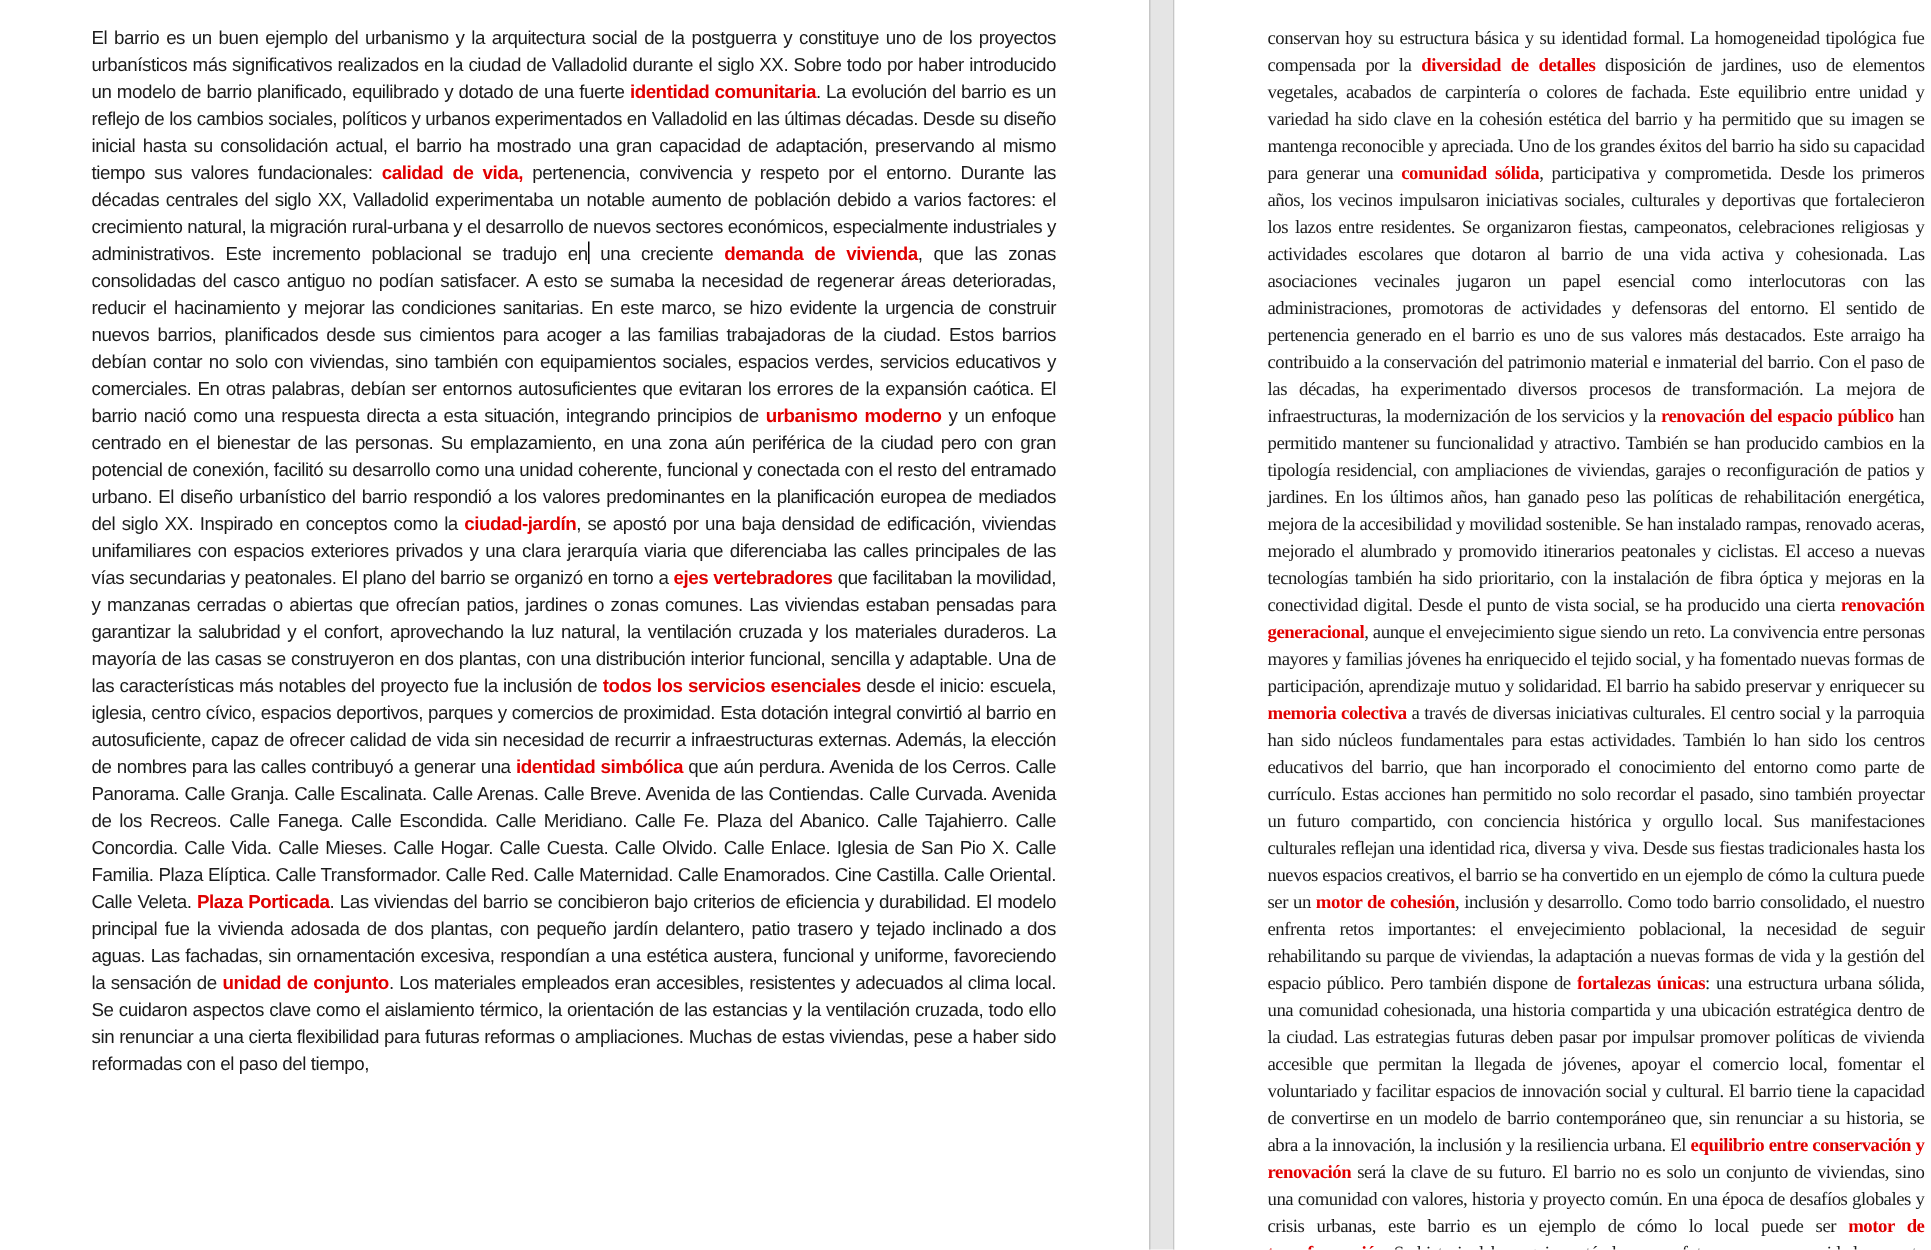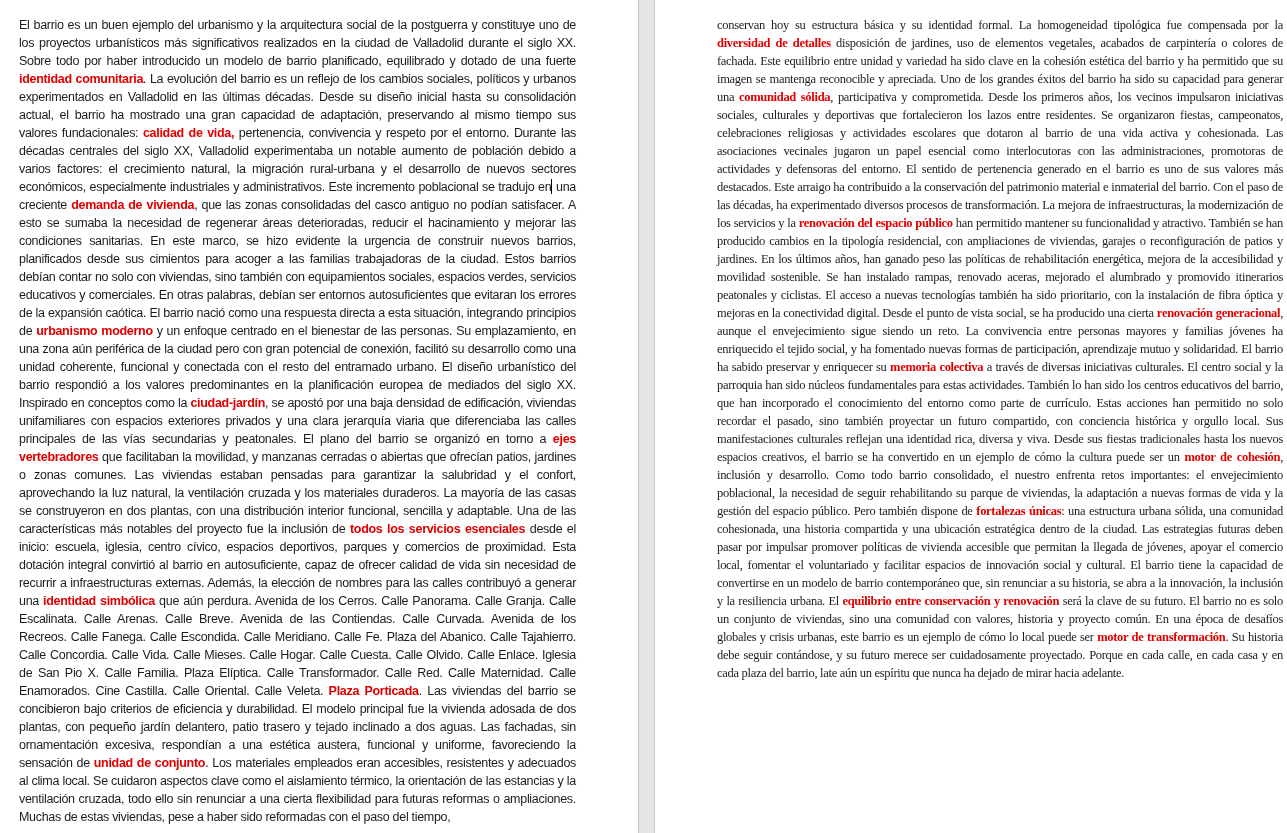--- a/index.html
+++ b/index.html
@@ -3,21 +3,21 @@
 <meta charset="utf-8">
 <style>
   html,body{margin:0;padding:0;}
   body{
     width:1287px;height:833px;overflow:hidden;
     background:#ffffff;
     font-family:"Liberation Sans","DejaVu Sans",sans-serif;
   }
   .canvas{position:relative;width:1287px;height:833px;display:flex;}
   .page{background:var(--page-bg,#ffffff);height:833px;overflow:hidden;box-sizing:border-box;}
-  .page-left{width:638px;}
+  .page-left{width:724px;margin-left:42px;}
   .page-right{flex:1;font-family:Liberation Serif, serif;}
   .page-gap{
     width:17px;height:833px;box-sizing:border-box;
     background:var(--gap-bg,#e5e5e5);
     border-left:1px solid var(--gap-border,#c6c6c6);
     border-right:1px solid var(--gap-border,#c6c6c6);
   }
   .page-text{
     font-size:12.5px;line-height:18px;letter-spacing:-0.3px;
     text-align:justify;color:var(--body-text,#1c1c1c);

